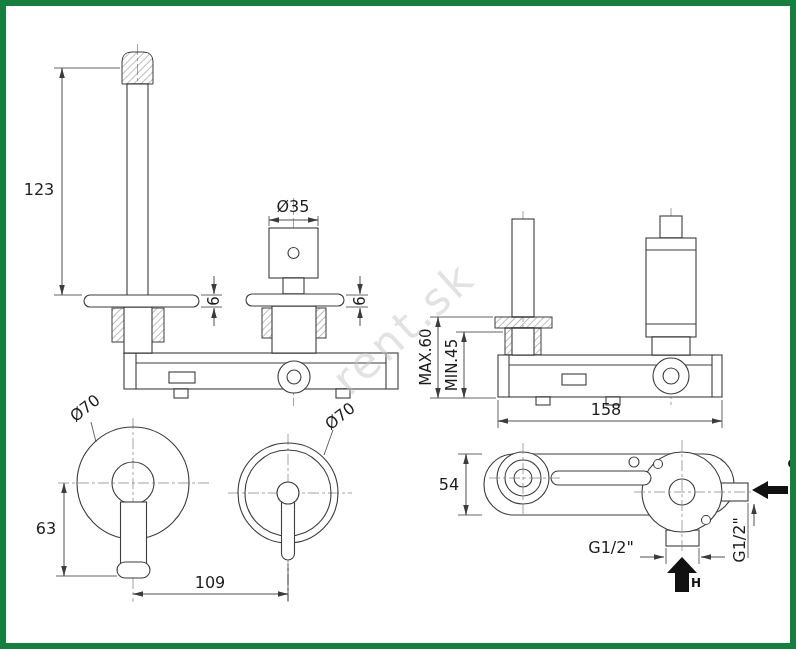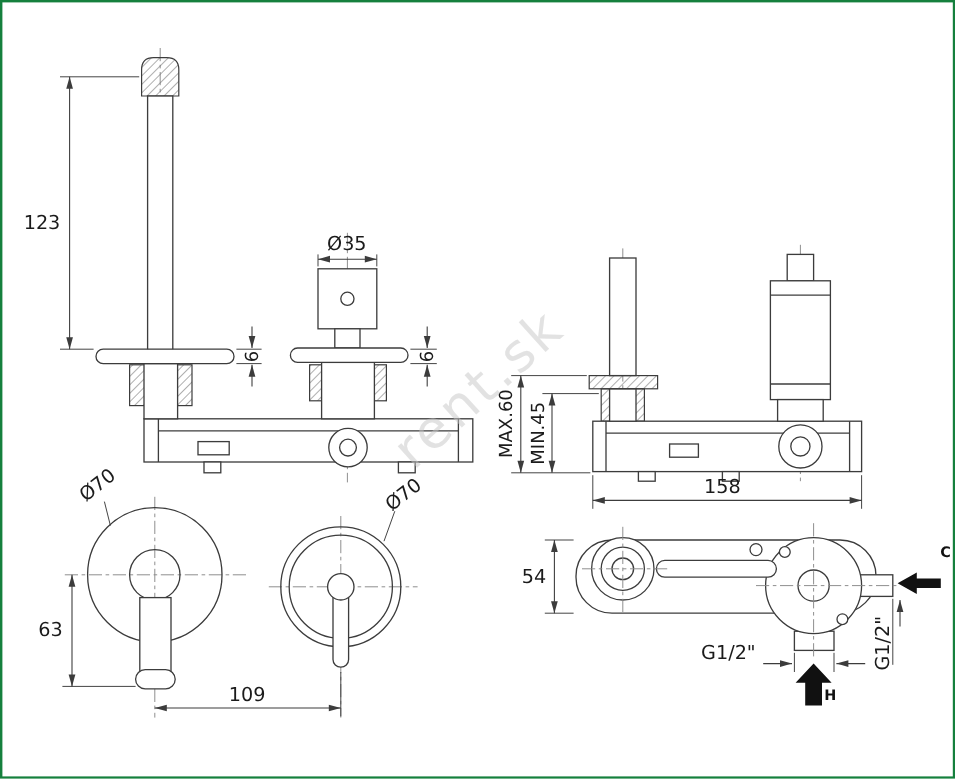--- a/index.html
+++ b/index.html
@@ -1,16 +1,16 @@
 <!DOCTYPE html>
 <html><head>
 <meta charset="utf-8">
 <style>
   html,body{margin:0;padding:0;background:#fff;}
-  .canvas{position:relative;width:796px;height:649px;background:#fff;border:2px solid #15803d;box-sizing:border-box;overflow:hidden;font-family:"DejaVu Sans",sans-serif;}
+  .canvas{position:relative;width:796px;height:649px;background:#fff;border:6px solid #15803d;box-sizing:border-box;overflow:hidden;font-family:"DejaVu Sans",sans-serif;}
   svg{display:block;}
   .ol{stroke:#3c3c3c;stroke-width:1.1;fill:none;}
   .olw{stroke:#3c3c3c;stroke-width:1.1;fill:#ffffff;}
   .hat{stroke:#3c3c3c;stroke-width:1;fill:url(#hatch);}
   .cl{stroke:#8a8a8a;stroke-width:0.8;stroke-dasharray:11 3 3 3;fill:none;}
   .dim{stroke:#3c3c3c;stroke-width:0.9;fill:none;}
   .ext{stroke:#3c3c3c;stroke-width:0.8;fill:none;}
   .ldr{stroke:#3c3c3c;stroke-width:0.8;fill:none;}
   .dimtxt{font:16px "DejaVu Sans",sans-serif;fill:#1b1b1b;}
   .dimtxt-s{font:15px "DejaVu Sans",sans-serif;fill:#1b1b1b;}

